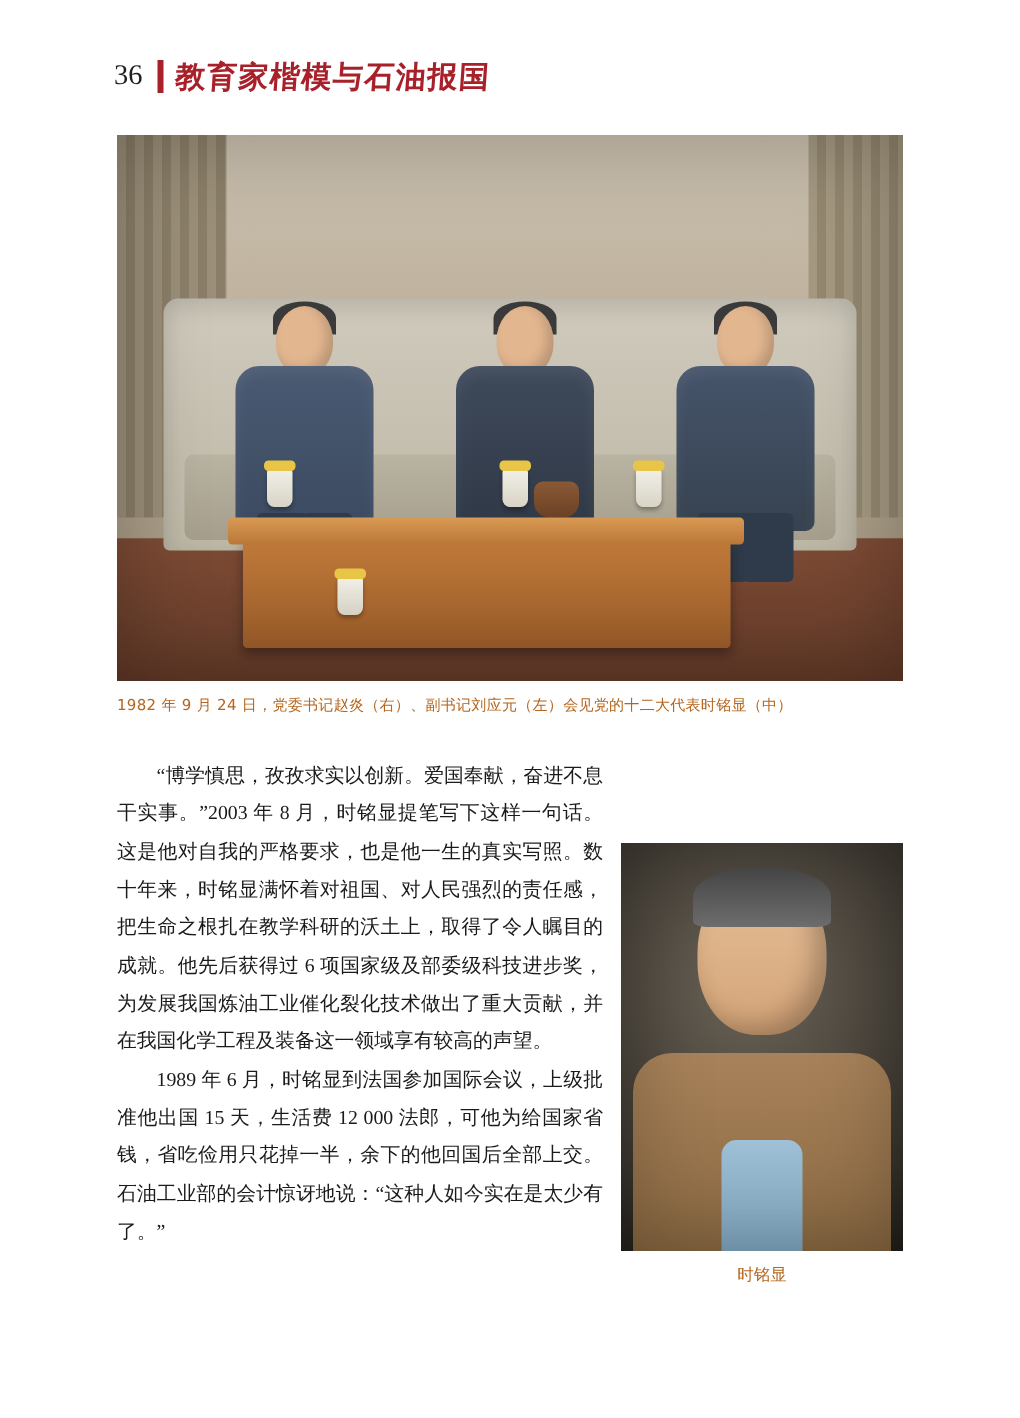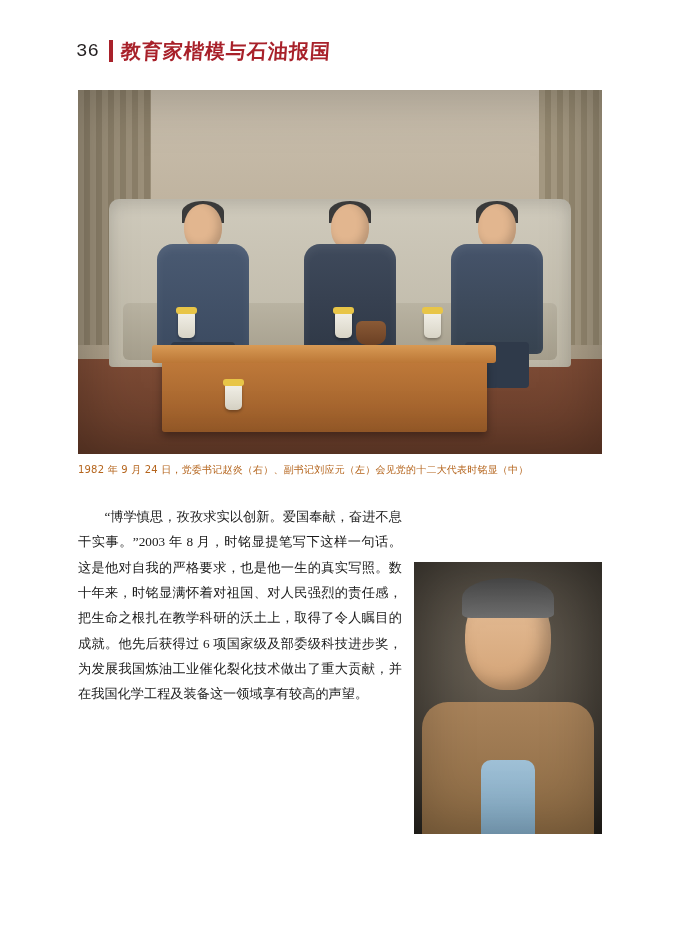--- a/index.html
+++ b/index.html
@@ -19,21 +19,21 @@
   
   .page-header {
     position: absolute;
     top: 36px;
     left: 76px;
     display: flex;
     align-items: center;
     height: 30px;
   }
   .folio {
-    font-family: Liberation Mono, monospace;
+    font-family: Liberation Serif, serif;
     font-size: 19px;
     color: #231f20;
     letter-spacing: 0;
     margin-right: 10px;
   }
   .header-rule {
     width: 4px;
     height: 22px;
     background: #a8212a;
     margin-right: 8px;
@@ -326,18 +326,20 @@
 
 <div class="figure-portrait">
   <div class="photo-portrait">
     <div class="pp-bg"></div>
     <div class="pp-body"></div>
     <div class="pp-shirt"></div>
     <div class="pp-head"></div>
     <div class="pp-hair"></div>
     <div class="vignette"></div>
   </div>
+  <div class="caption-portrait">时铭显</div>
 </div>
 
 <div class="body-text">
   <div class="wrap-float"></div>
   <p>“博学慎思，孜孜求实以创新。爱国奉献，奋进不息干实事。”2003 年 8 月，时铭显提笔写下这样一句话。这是他对自我的严格要求，也是他一生的真实写照。数十年来，时铭显满怀着对祖国、对人民强烈的责任感，把生命之根扎在教学科研的沃土上，取得了令人瞩目的成就。他先后获得过 6 项国家级及部委级科技进步奖，为发展我国炼油工业催化裂化技术做出了重大贡献，并在我国化学工程及装备这一领域享有较高的声望。</p>
+  <p>1989 年 6 月，时铭显到法国参加国际会议，上级批准他出国 15 天，生活费 12 000 法郎，可他为给国家省钱，省吃俭用只花掉一半，余下的他回国后全部上交。石油工业部的会计惊讶地说：“这种人如今实在是太少有了。”</p>
 </div>
 
 </body></html>

